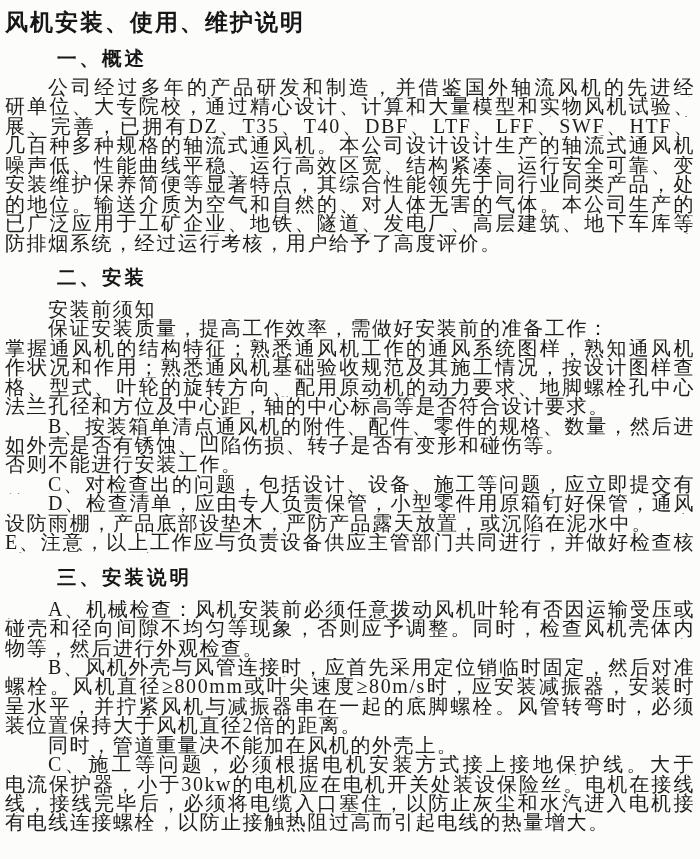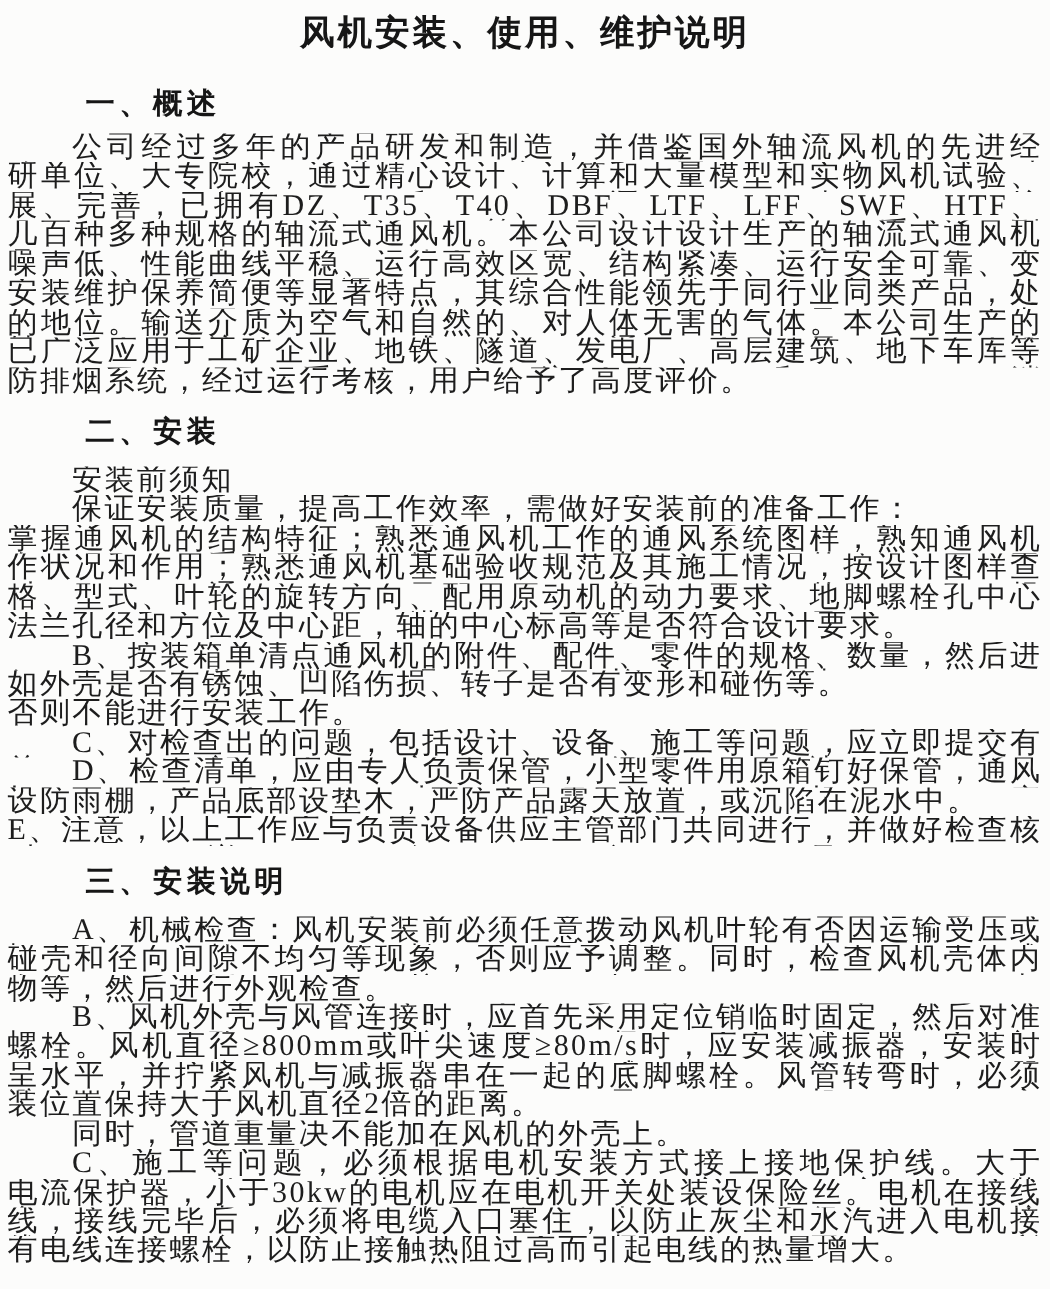--- a/index.html
+++ b/index.html
@@ -4,40 +4,40 @@
 <style>
   html, body { margin: 0; padding: 0; }
   body {
     width: 700px; height: 859px;
     background: #fcfcfb;
     overflow: hidden;
     color: #1d1d1d;
   }
   .page { padding: 7px 5px 0 5px; }
   .title {
-    font-family: Liberation Mono, monospace;
+    font-family: Liberation Serif, serif;
     font-weight: bold;
     font-size: 23px;
     line-height: 32px;
     height: 32px;
-    text-align: center;
+    text-align: left;
     letter-spacing: 2px;
     color: #161616;
   }
   .content { margin-top: 2px; }
   .heading {
     font-family: "Liberation Sans", "DejaVu Sans", sans-serif;
     font-weight: bold;
     font-size: 19.5px;
     line-height: 25px;
     letter-spacing: 3px;
     margin: 12px 0 10px 52px;
     color: #161616;
   }
-  .content .heading:first-child { margin-top: 18px; margin-bottom: 7px; }
+  .content .heading:first-child { margin-top: 7px; margin-bottom: 7px; }
   .line {
     font-family: "Liberation Serif", "DejaVu Serif", serif;
     font-size: 20px;
     letter-spacing: 1.6px;
     height: 19.45px;
     line-height: 19.45px;
     overflow: hidden;
     white-space: nowrap;
   }
   .line.justify {

